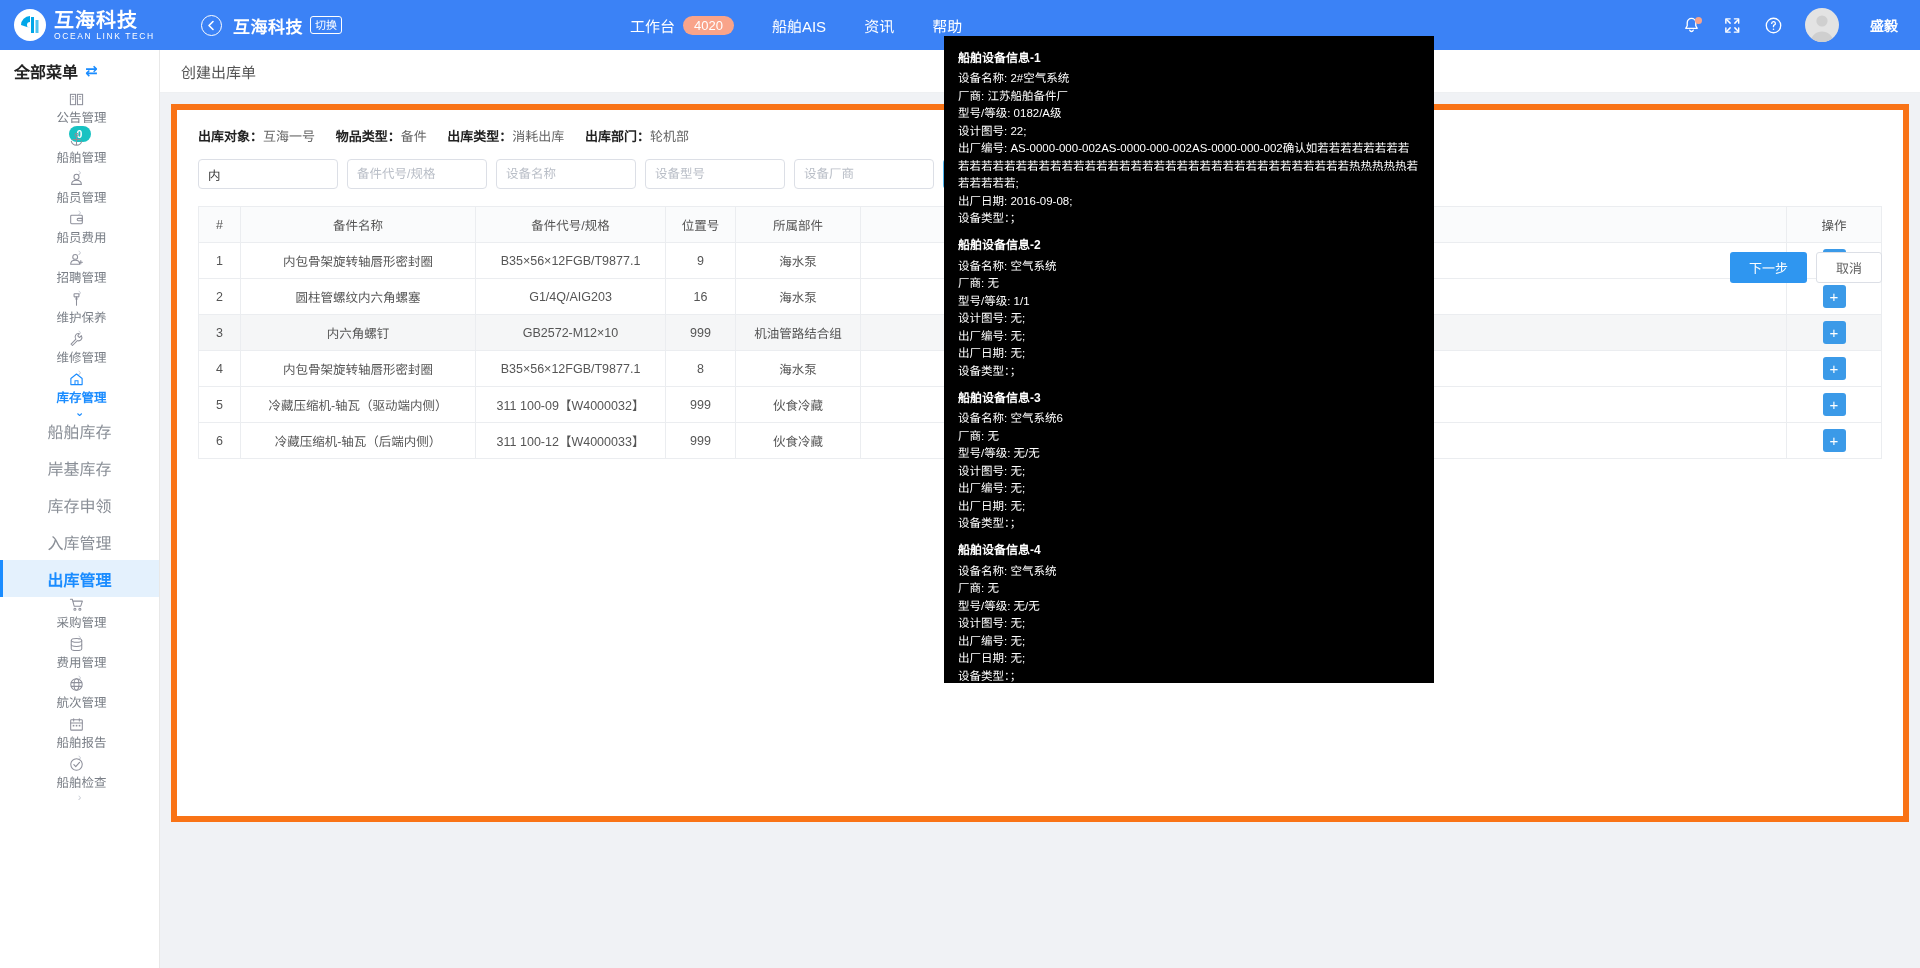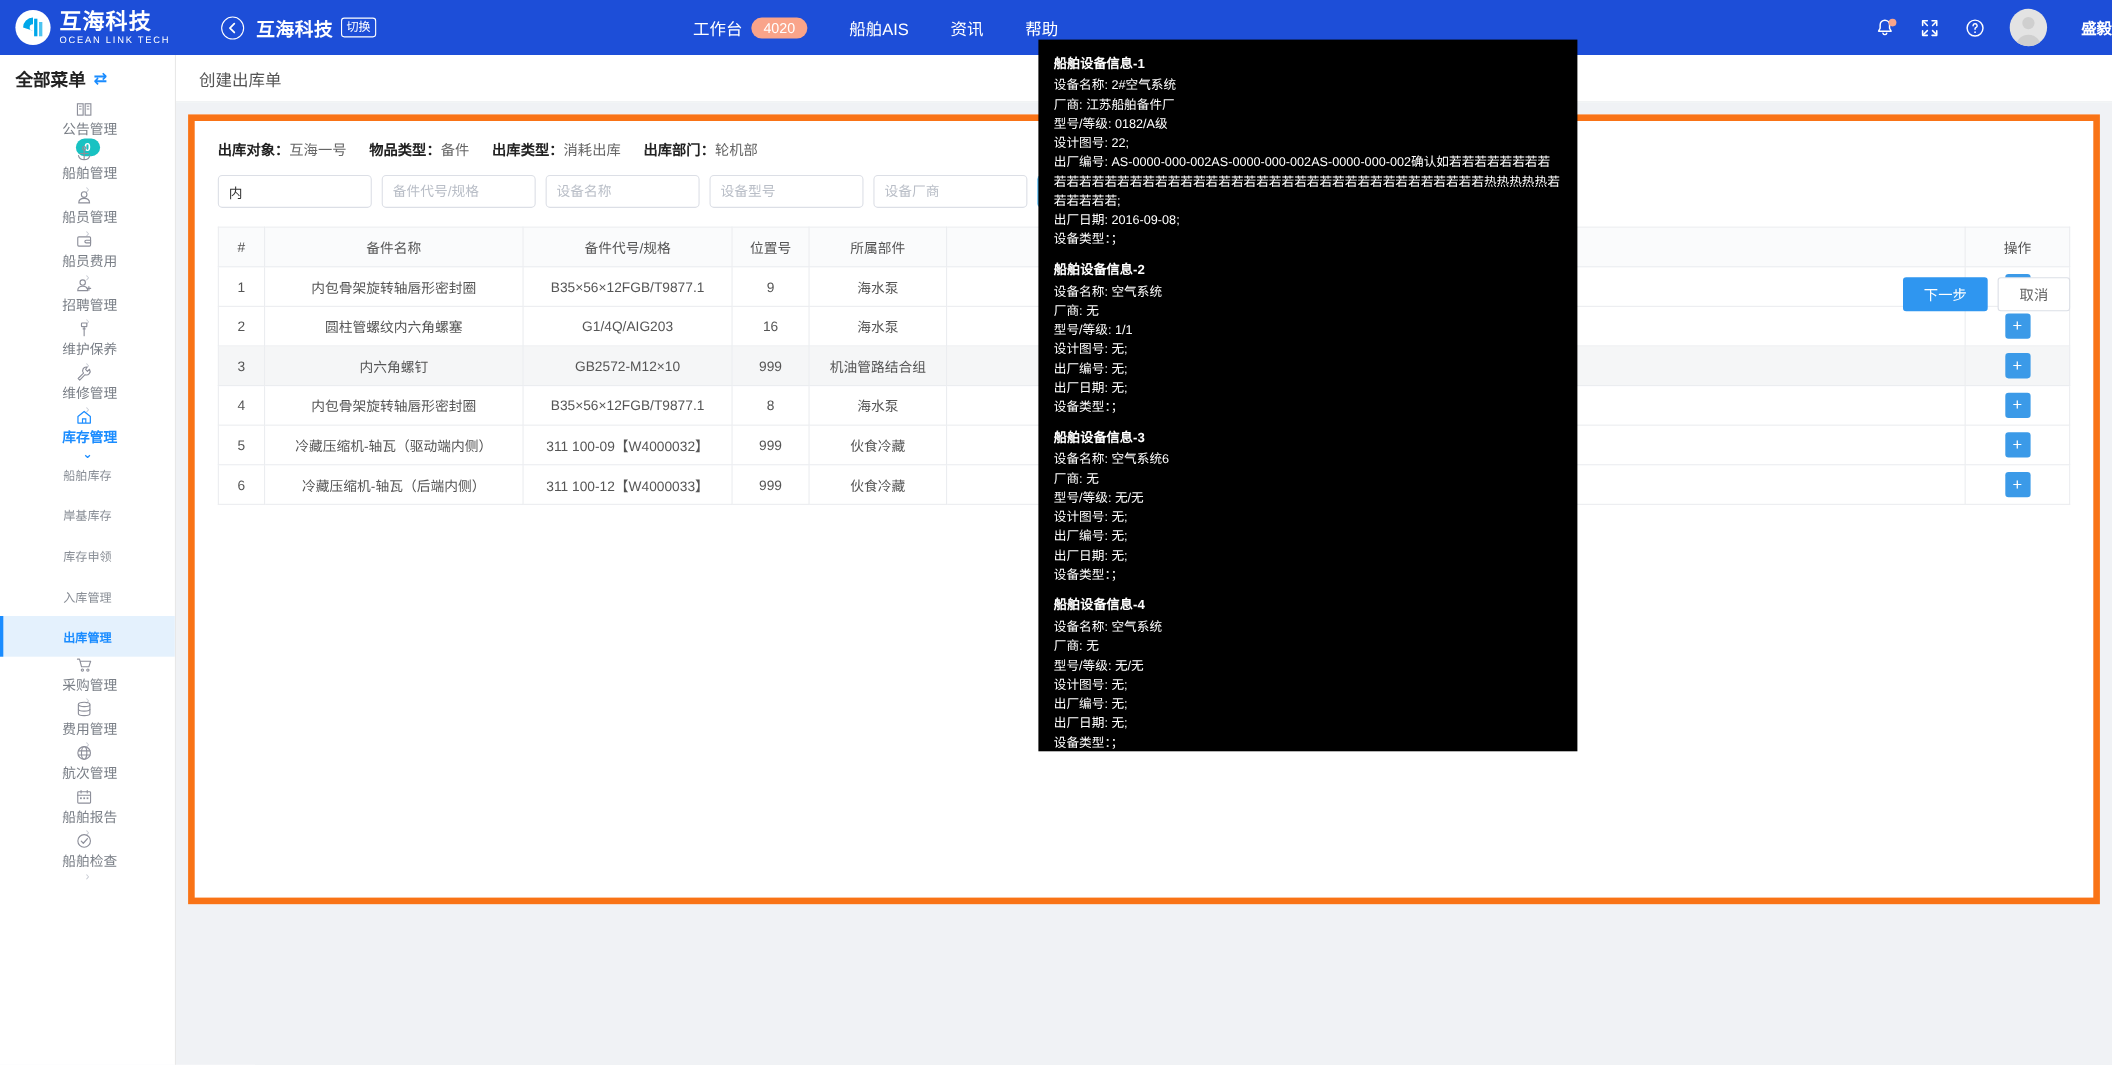--- a/index.html
+++ b/index.html
@@ -4,21 +4,21 @@
 <style>
   * { margin:0; padding:0; box-sizing:border-box; }
   html,body { width:1920px; height:968px; overflow:hidden; }
   body {
     font-family:"Liberation Sans","DejaVu Sans",sans-serif;
     font-size:13px; color:#333; background:#f0f2f5;
   }
   
   .topbar {
     position:absolute; left:0; top:0; width:1920px; height:50px;
-    background:#1d4ed8; display:flex; align-items:center; z-index:30;
+    background:#3b82f6; display:flex; align-items:center; z-index:30;
   }
   .logo-zone { width:193px; height:50px; display:flex; align-items:center; padding-left:14px; }
   .logo-mark {
     width:32px; height:32px; border-radius:50%; background:#fff; flex:none;
     display:flex; align-items:center; justify-content:center; margin-right:8px;
   }
   .logo-mark svg { display:block; }
   .logo-txt { line-height:1; }
   .logo-cn { font-size:20px; font-weight:bold; color:#fff; letter-spacing:1px; display:block; }
   .logo-en { font-size:8.5px; color:#fff; letter-spacing:1.6px; display:block; margin-top:2px; }
@@ -32,21 +32,21 @@
   .switch-btn {
     margin-left:7px; font-size:11px; color:#fff; border:1px solid #fff;
     border-radius:3px; padding:1px 4px; cursor:pointer; line-height:1.3;
   }
   .nav-main { display:flex; align-items:center; margin-left:288px; gap:38px; }
   .nav-item { color:#fff; font-size:15px; cursor:pointer; display:flex; align-items:center; white-space:nowrap; }
   .nav-badge {
     background:#f9a48a; color:#fff; border-radius:11px; font-size:13px;
     padding:2px 11px; margin-left:8px; font-weight:500;
   }
-  .nav-right { margin-left:auto; display:flex; align-items:center; gap:22px; }
+  .nav-right { margin-left:auto; display:flex; align-items:center; padding-right:22px; gap:22px; }
   .icon-btn { position:relative; cursor:pointer; display:flex; align-items:center; justify-content:center; }
   .bell-dot {
     position:absolute; right:-1px; top:1px; width:7px; height:7px;
     border-radius:50%; background:#f9a48a;
   }
   .avatar {
     width:34px; height:34px; border-radius:50%; background:#e3e3e3;
     display:flex; align-items:flex-end; justify-content:center; overflow:hidden; flex:none;
   }
   .avatar svg { display:block; }
@@ -70,21 +70,21 @@
   .mi .lbl { flex:1; padding-left:4px; white-space:nowrap; }
   .mi .arrow { color:#c8ccd4; font-size:11px; flex:none; }
   .mi .cnt {
     background:#18c2c2; color:#fff; border-radius:9px; font-size:10.5px;
     min-width:22px; text-align:center; padding:2px 6px; font-weight:bold;
   }
   .mi.open { color:#1a8cff; font-weight:bold; }
   .mi.open .ico { color:#1a8cff; }
   .sub {
     height:37px; display:flex; align-items:center; justify-content:center;
-    font-size:11px; color:#8a8f97; cursor:pointer; position:relative;
+    font-size:16px; color:#8a8f97; cursor:pointer; position:relative;
   }
   .sub.active { background:#e4f1fd; color:#1a8cff; font-weight:bold; }
   .sub.active:before {
     content:""; position:absolute; left:0; top:0; bottom:0; width:3px; background:#1a8cff;
   }
 
   
   .main { position:absolute; left:160px; top:50px; width:1760px; height:918px; overflow:hidden; }
   .page-head {
     height:43px; background:#fff; display:flex; align-items:center;

